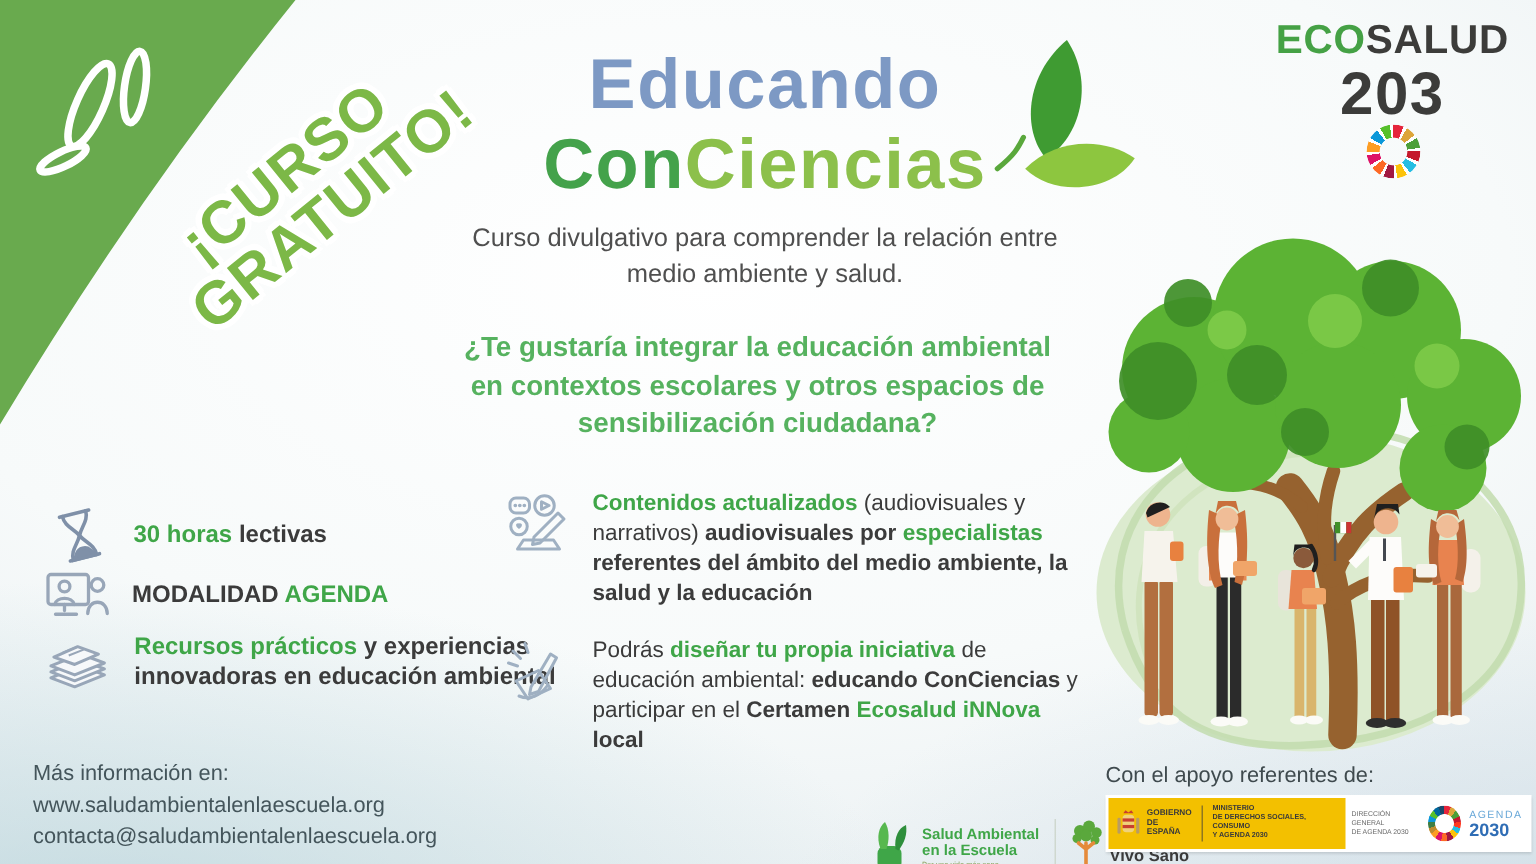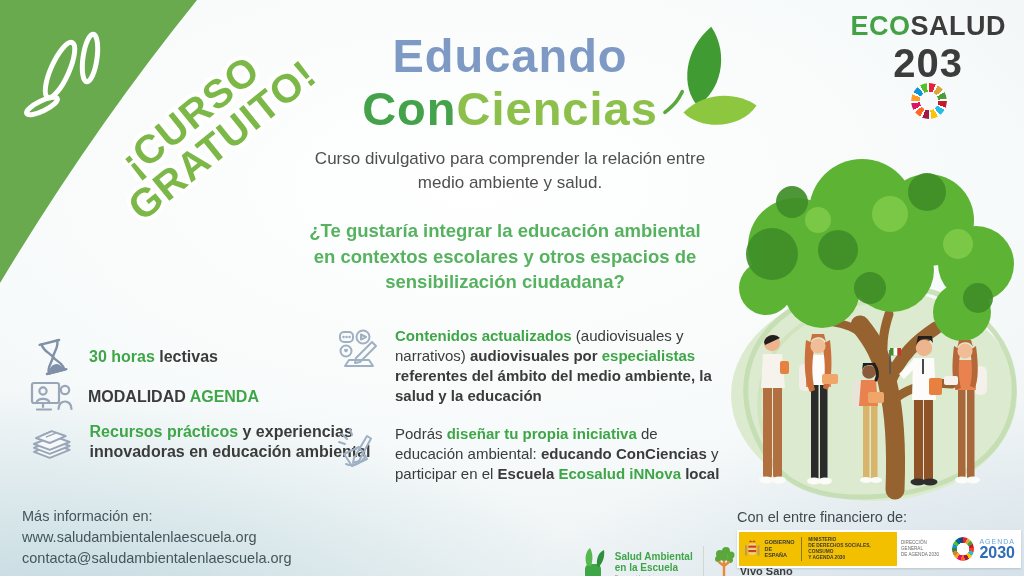--- a/index.html
+++ b/index.html
@@ -97,21 +97,21 @@
   .min-txt{ font-size:4.8px; font-weight:bold; color:#3a3a3a; line-height:1.3; width:86px; }
   .gov-white{ flex:1; display:flex; align-items:center; gap:5px; padding:0 4px; }
   .dg-txt{ font-size:4.6px; color:#6a6a6a; line-height:1.3; }
   .sdg-wheel{ width:24px; height:24px; border-radius:50%;
     background:conic-gradient(#e5243b 0 21deg,#dda63a 0 42deg,#4c9f38 0 64deg,#c5192d 0 85deg,#ff3a21 0 106deg,#26bde2 0 127deg,#fcc30b 0 148deg,#a21942 0 170deg,#fd6925 0 191deg,#dd1367 0 212deg,#fd9d24 0 233deg,#bf8b2e 0 254deg,#3f7e44 0 276deg,#0a97d9 0 297deg,#56c02b 0 318deg,#00689d 0 339deg,#19486a 0 360deg);
     -webkit-mask:radial-gradient(circle, transparent 0 6px, #000 6.5px);
     mask:radial-gradient(circle, transparent 0 6px, #000 6.5px);
   }
   .agenda{ line-height:1; }
   .agenda .a1{ font-size:7px; letter-spacing:1px; color:#69a8d8; }
-  .agenda .a2{ font-size:16px; font-weight:bold; color:#2f6db5; }
+  .agenda .a2{ font-size:12px; font-weight:bold; color:#2f6db5; }
 </style>
 </head>
 <body>
 
 <div class="poster">
 
   <svg class="corner" width="360" height="300" viewBox="0 0 360 300">
     <path d="M0 0 H197 Q92 130 0 283 Z" fill="#69aa4e"></path>
   </svg>
   <svg class="corner-leaves" width="110" height="110" viewBox="0 0 110 110">
@@ -207,21 +207,21 @@
 
   <div class="bullet b2">
     <svg width="48" height="48" viewBox="0 0 48 48">
       <g stroke="#9fb0c2" stroke-width="2" fill="none" stroke-linecap="round" stroke-linejoin="round">
         <path d="M8 10 l5 5 M16 5 l2 6 M5 18 l6 2"></path>
         <path d="M10 30 l15 -7 l8 12 l-15 7 z"></path>
         <path d="M20 34 L33 12 l4 2.5 L25 37 l-6 2 z"></path>
         <path d="M12 40 c7 3 14 0 19 -7"></path>
       </g>
     </svg>
-    <div class="txt"><span class="n">Podrás </span><span class="g">diseñar tu propia iniciativa</span><span class="n"> de educación ambiental: </span><span class="d">educando ConCiencias</span><span class="n"> y participar en el </span><span class="d">Escuela </span><span class="g">Ecosalud iNNova</span><span class="d"> local</span></div>
+    <div class="txt"><span class="n">Podrás </span><span class="g">diseñar tu propia iniciativa</span><span class="n"> de educación ambiental: </span><span class="d">educando ConCiencias</span><span class="n"> y participar en el </span><span class="d">Certamen </span><span class="g">Ecosalud iNNova</span><span class="d"> local</span></div>
   </div>
 
   <svg class="illus" width="300" height="348" viewBox="0 0 300 348">
     <ellipse cx="152" cy="237" rx="143" ry="106" fill="#dcebcf"></ellipse>
     <path d="M28 262 C 8 192 60 132 150 127 C 242 124 296 177 292 237 C 289 302 224 336 144 339 C 74 341 44 312 28 262" fill="none" stroke="#c2dcae" stroke-width="5" opacity=".85"></path>
     <path d="M45 287 C 20 222 55 152 150 144" fill="none" stroke="#cfe3bd" stroke-width="4" opacity=".9"></path>
 
     <g stroke="#96622f" fill="none" stroke-linecap="round">
       <path d="M173 332 C 175 282 172 252 166 227 C 160 197 150 182 138 167" stroke-width="19"></path>
       <path d="M166 227 C 178 197 196 182 214 170" stroke-width="13"></path>
@@ -360,21 +360,21 @@
         <path d="M12 16 v16 M12 20 l-5 -4 M12 20 l5 -4 M12 32 l-4 6 M12 32 l4 6" stroke="#e58a3a" stroke-width="2.4" fill="none" stroke-linecap="round"></path>
       </svg>
       <div class="t">
         <div class="fun">Fundación</div>
         <div class="vs">Vivo Sano</div>
       </div>
     </div>
   </div>
 
   <div class="support">
-    <div class="label">Con el entre financiero de:</div>
+    <div class="label">Con el apoyo referentes de:</div>
     <div class="gov-banner">
       <div class="gov-yellow">
         <svg width="17" height="24" viewBox="0 0 17 24">
           <rect x="1" y="8" width="2.2" height="11" rx="1" fill="#b99c62"></rect>
           <rect x="13.8" y="8" width="2.2" height="11" rx="1" fill="#b99c62"></rect>
           <path d="M5 5 l1.5 -2 l2 1.5 l2 -1.5 L12 5 z" fill="#c9402f"></path>
           <rect x="4.5" y="6" width="8" height="12" rx="2.5" fill="#f0d27a"></rect>
           <rect x="4.5" y="8.5" width="8" height="2.2" fill="#c9402f"></rect>
           <rect x="4.5" y="13" width="8" height="2.2" fill="#c9402f"></rect>
         </svg>

